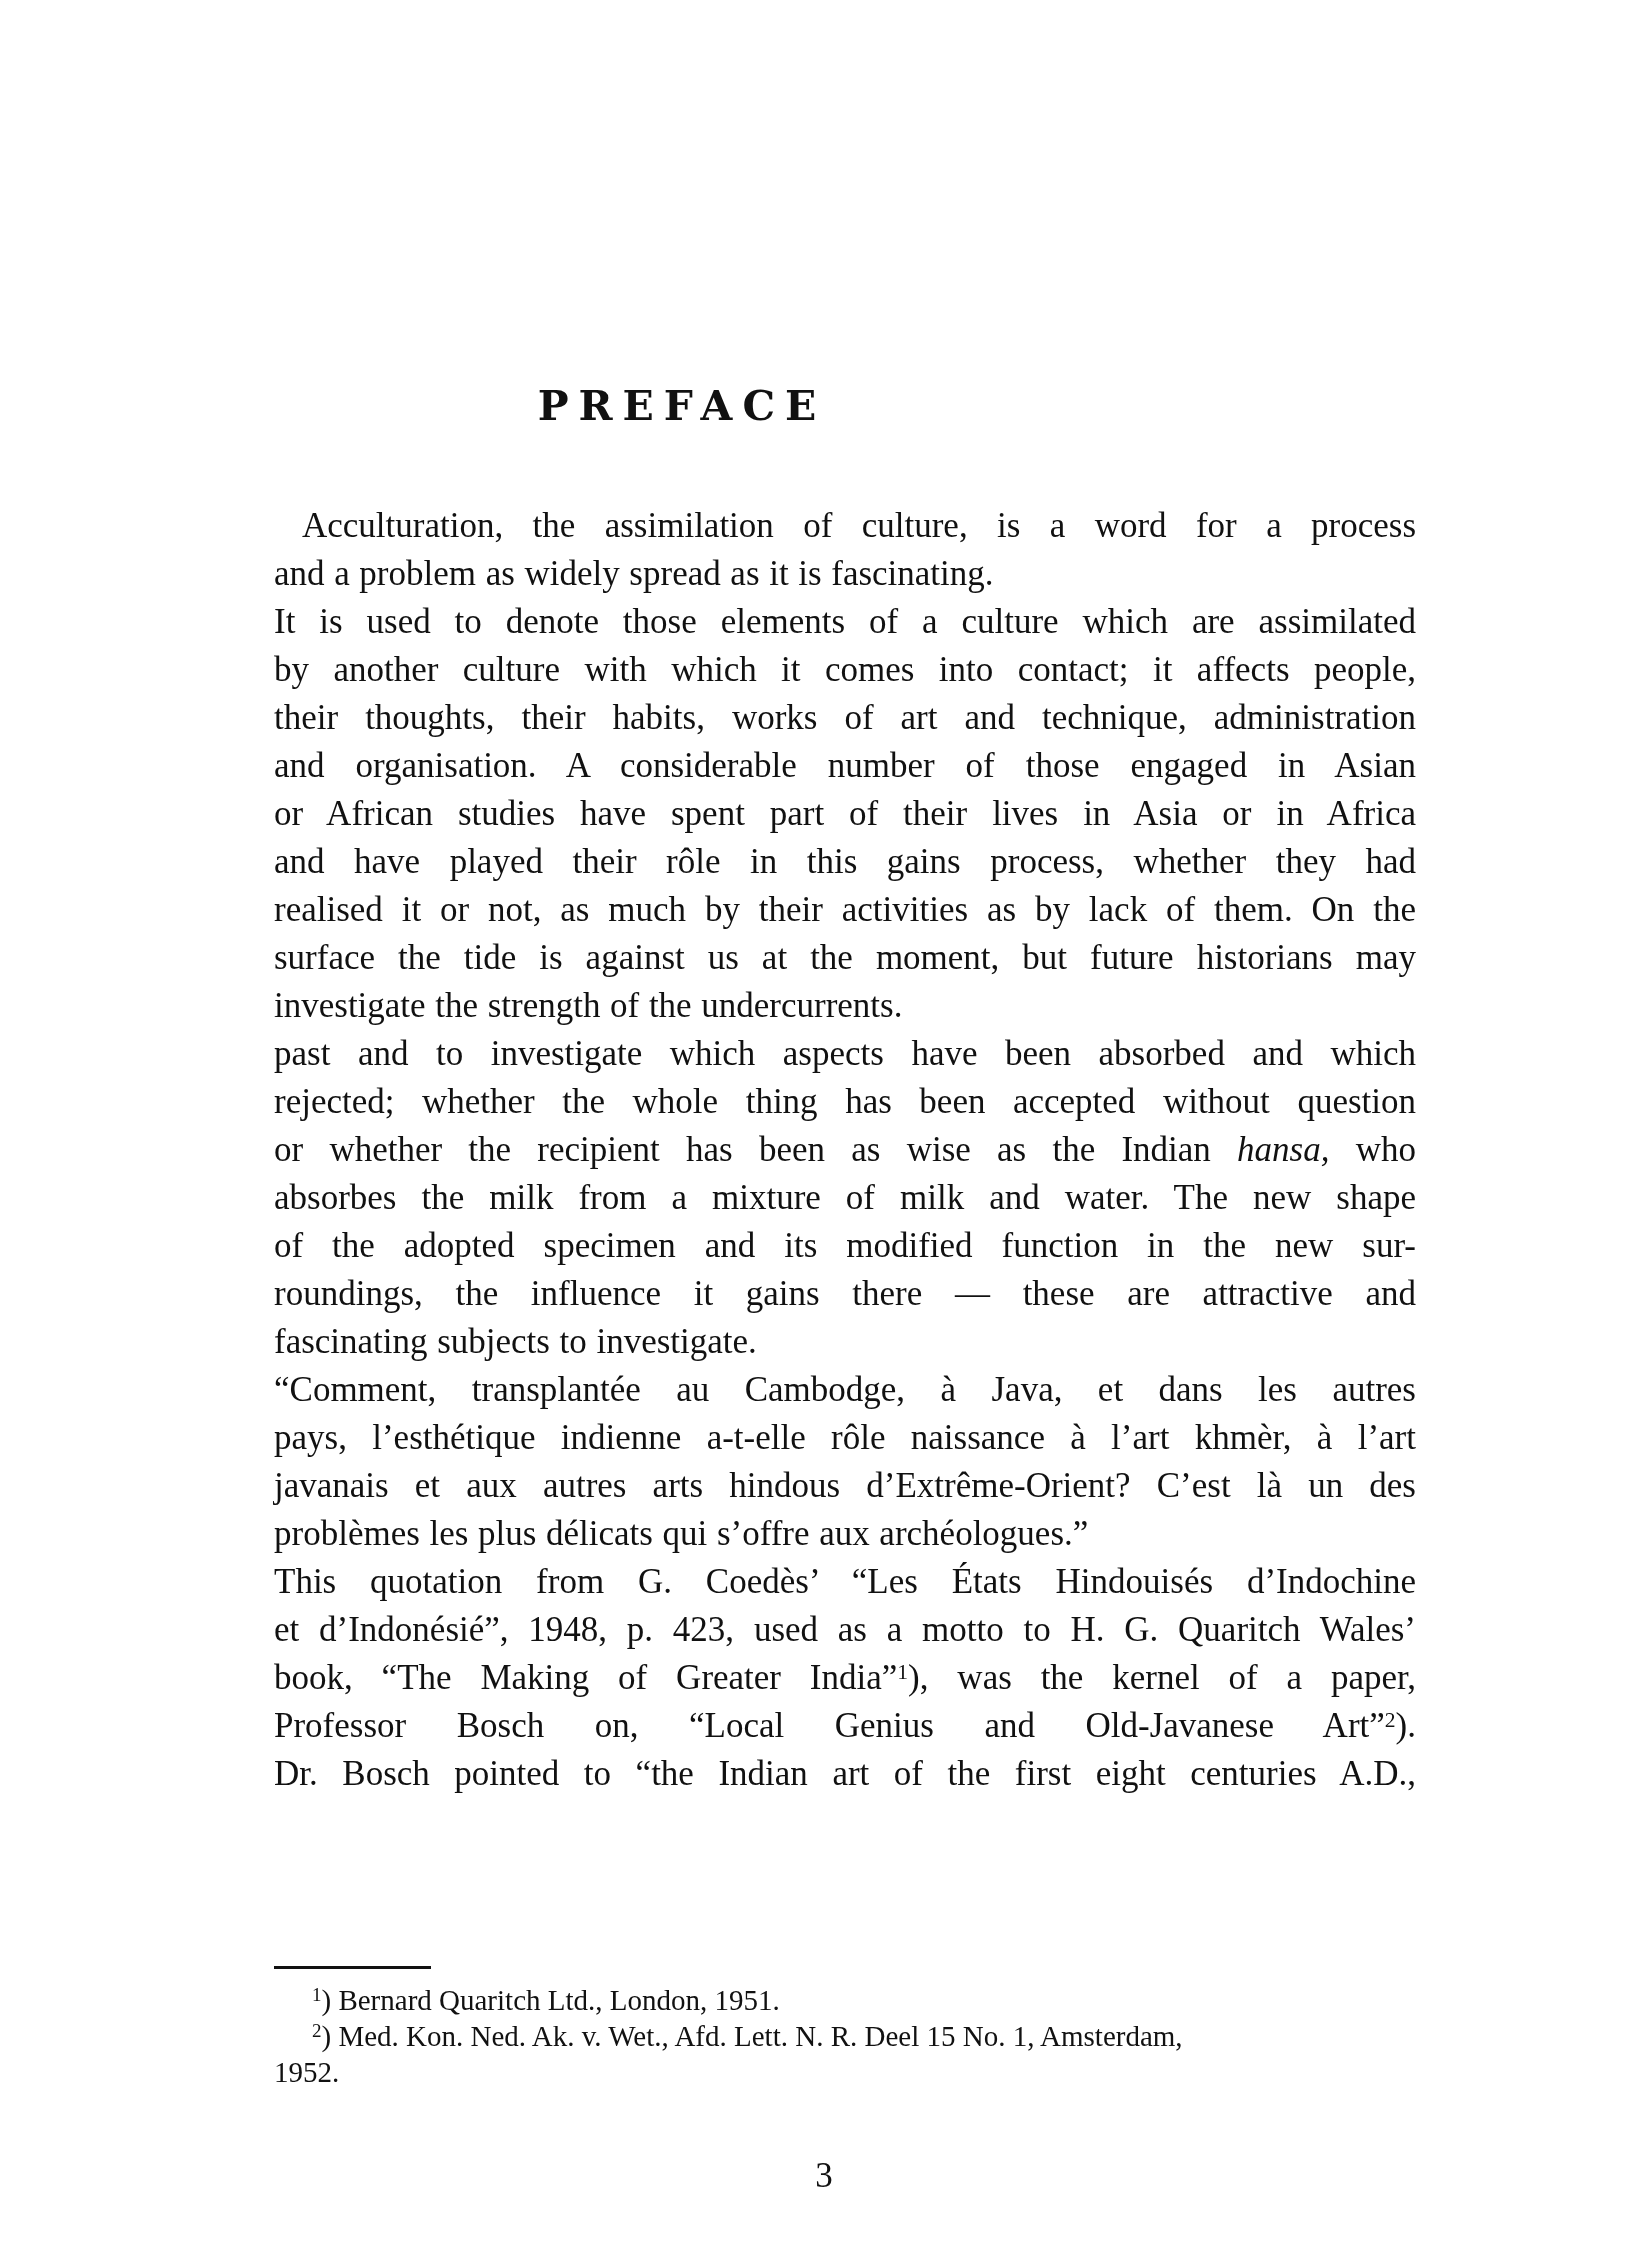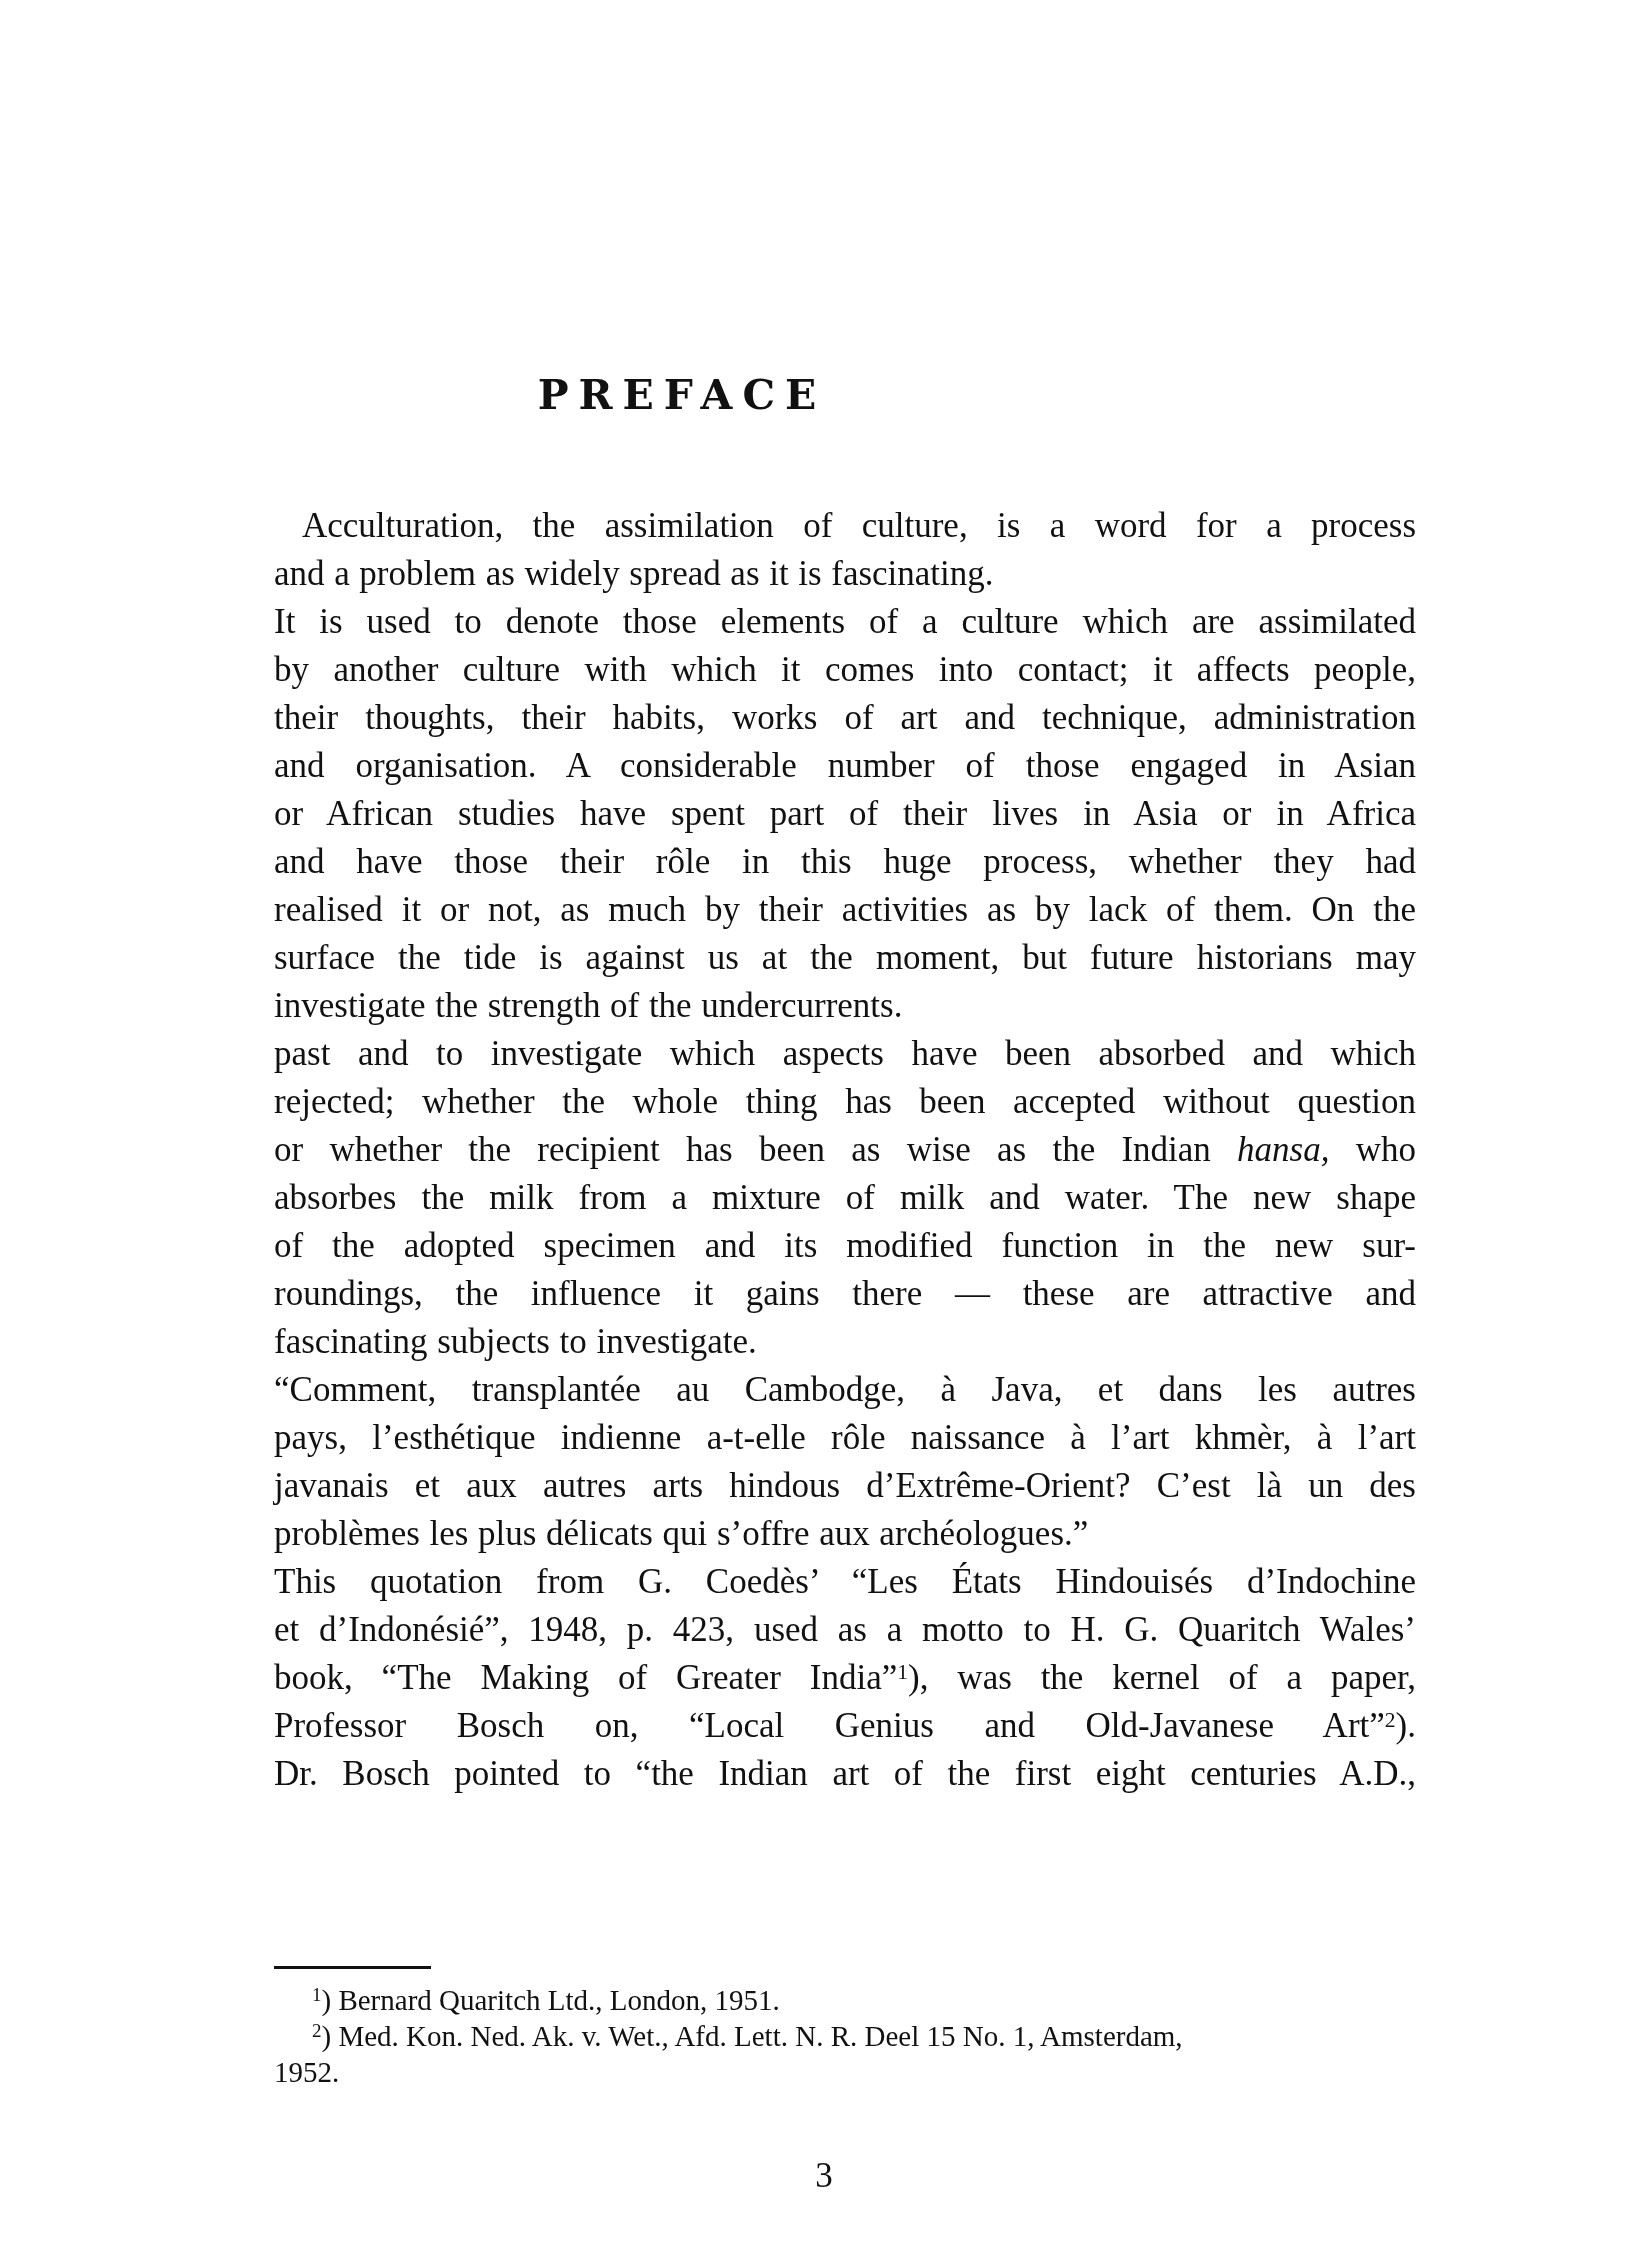--- a/index.html
+++ b/index.html
@@ -17,21 +17,21 @@
     }
     .page {
       position: absolute;
       left: 0; top: 0;
       width: 1648px; height: 2498px;
       background: #ffffff;
     }
     .title {
       position: absolute;
       left: 0; width: 1364px;
-      top: 371px;
+      top: 382px;
       text-align: center;
       font-family: "DejaVu Serif", serif;
       font-weight: bold;
       font-size: 41px;
       letter-spacing: 10px;
       line-height: 49px;
     }
     .body-text {
       position: absolute;
       left: 274px;
@@ -113,21 +113,21 @@
   <div class="title">PREFACE</div>
 
   <div class="body-text">
     <span class="line indent" style="padding-left:0">Acculturation, the assimilation of culture, is a word for a process</span>
     <span class="line last">and a problem as widely spread as it is fascinating.</span>
     <span class="line">It is used to denote those elements of a culture which are assimilated</span>
     <span class="line">by another culture with which it comes into contact; it affects people,</span>
     <span class="line">their thoughts, their habits, works of art and technique, administration</span>
     <span class="line">and organisation. A considerable number of those engaged in Asian</span>
     <span class="line">or African studies have spent part of their lives in Asia or in Africa</span>
-    <span class="line">and have those their rôle in this huge process, whether they had</span>
+    <span class="line">and have played their rôle in this gains process, whether they had</span>
     <span class="line">realised it or not, as much by their activities as by lack of them. On the</span>
     <span class="line">surface the tide is against us at the moment, but future historians may</span>
     <span class="line last">investigate the strength of the undercurrents.</span>
     <span class="line">past and to investigate which aspects have been absorbed and which</span>
     <span class="line">rejected; whether the whole thing has been accepted without question</span>
     <span class="line"><span>or whether the recipient has been as wise as the Indian</span> <em>hansa,</em> <span>who</span></span>
     <span class="line">absorbes the milk from a mixture of milk and water. The new shape</span>
     <span class="line">of the adopted specimen and its modified function in the new sur-</span>
     <span class="line">roundings, the influence it gains there — these are attractive and</span>
     <span class="line last">fascinating subjects to investigate.</span>

